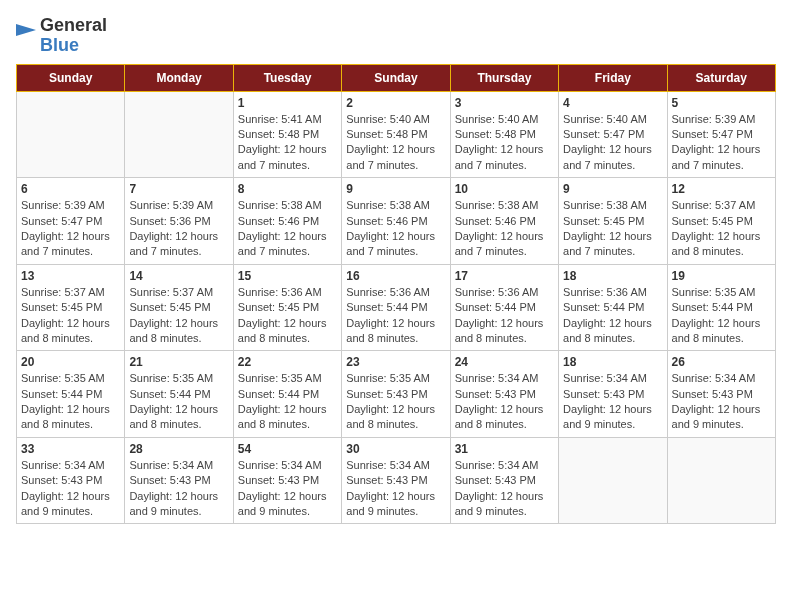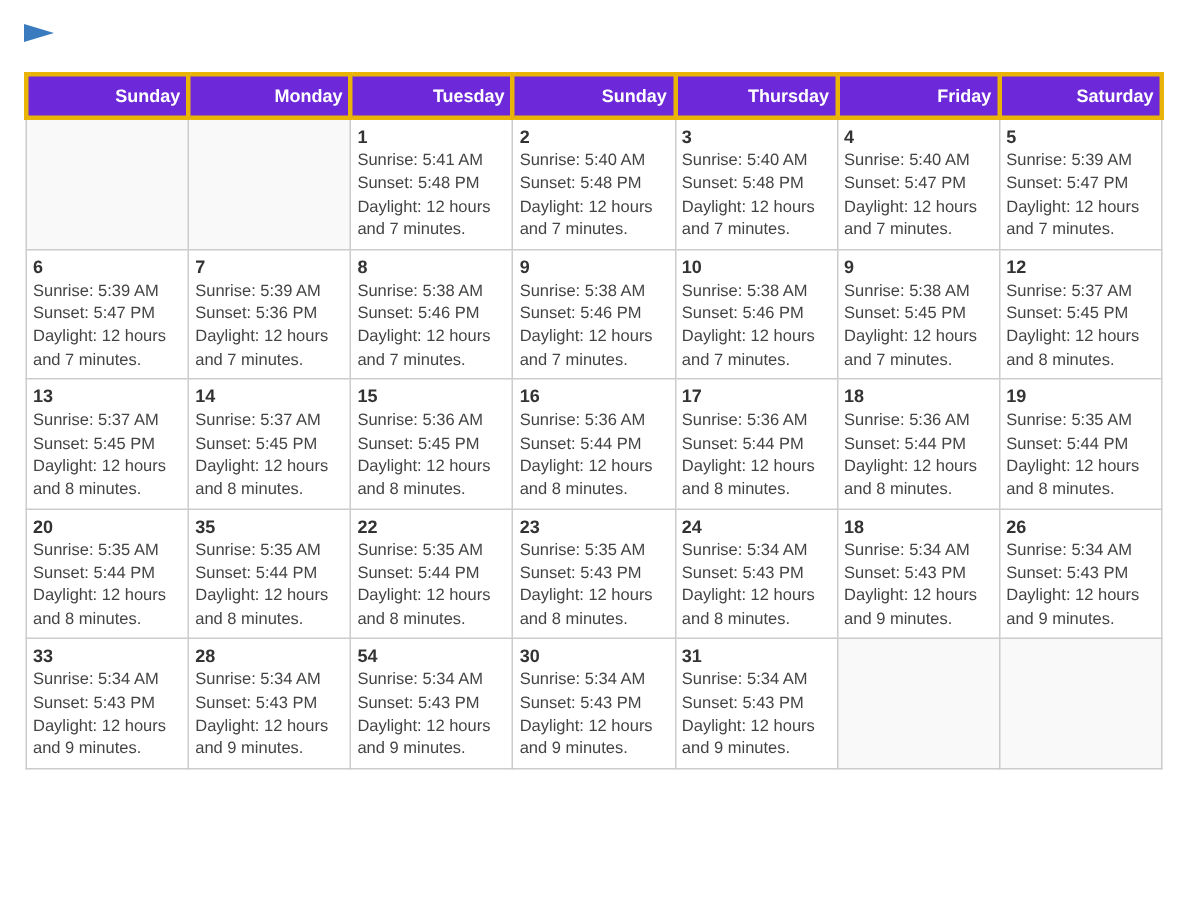--- a/index.html
+++ b/index.html
@@ -42,26 +42,26 @@
     .location-title {
       font-size: 16px;
       color: #555;
     }
     .calendar {
       width: 100%;
       border-collapse: collapse;
       font-size: 11px;
     }
     .calendar thead tr th {
-      background-color: #6d28d9;
+      background-color: #7f1d1d;
       color: #fff;
       padding: 6px 4px;
-      text-align: right;
+      text-align: center;
       font-size: 12px;
-      border: 3px solid #eab308;
+      border: 1px solid #eab308;
     }
     .calendar tbody tr td {
       border: 1px solid #ccc;
       vertical-align: top;
       padding: 4px;
       width: calc(100% / 7);
       height: 80px;
       background: #fff;
     }
     .calendar tbody tr td.empty {
@@ -84,20 +84,21 @@
     }
   </style>
 </head>
 <body>
 
 <div class="header-area">
   <div class="logo">
       <svg width="20" height="24" viewBox="0 0 20 24">
         <polygon points="0,0 20,6 0,12" fill="#3a7bbf"></polygon>
       </svg>
+      <div style="line-height: 1.1;"><span class="logo-text-general">General</span><br><span class="logo-text-blue">Blue</span></div>
     </div>
   <div class="title-area">
     <div class="month-title"></div>
     <div class="location-title"></div>
   </div>
 </div>
 
 <table class="calendar">
   <thead>
     <tr>
@@ -234,21 +235,21 @@
         </td>
       </tr>
       <tr>
         <td>
           <span class="day-number">20</span>
           <div class="day-detail">Sunrise: 5:35 AM
 Sunset: 5:44 PM
 Daylight: 12 hours and 8 minutes.</div>
         </td>
         <td>
-          <span class="day-number">35</span>
+          <span class="day-number">21</span>
           <div class="day-detail">Sunrise: 5:35 AM
 Sunset: 5:44 PM
 Daylight: 12 hours and 8 minutes.</div>
         </td>
         <td>
           <span class="day-number">22</span>
           <div class="day-detail">Sunrise: 5:35 AM
 Sunset: 5:44 PM
 Daylight: 12 hours and 8 minutes.</div>
         </td>

